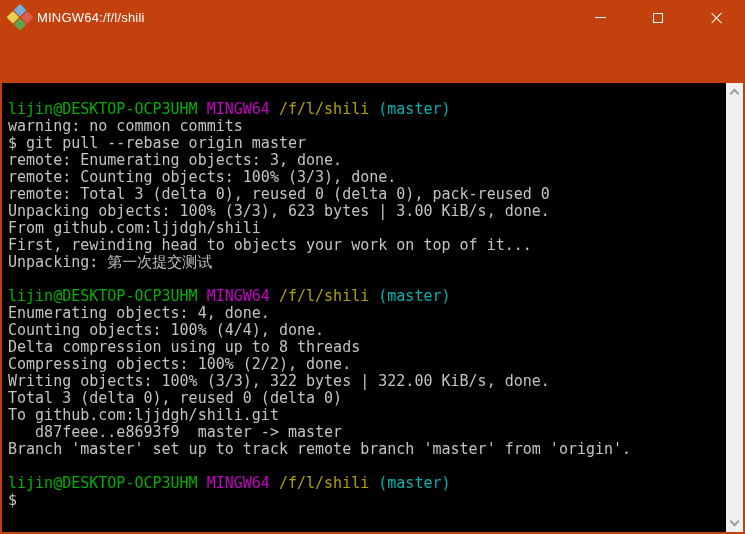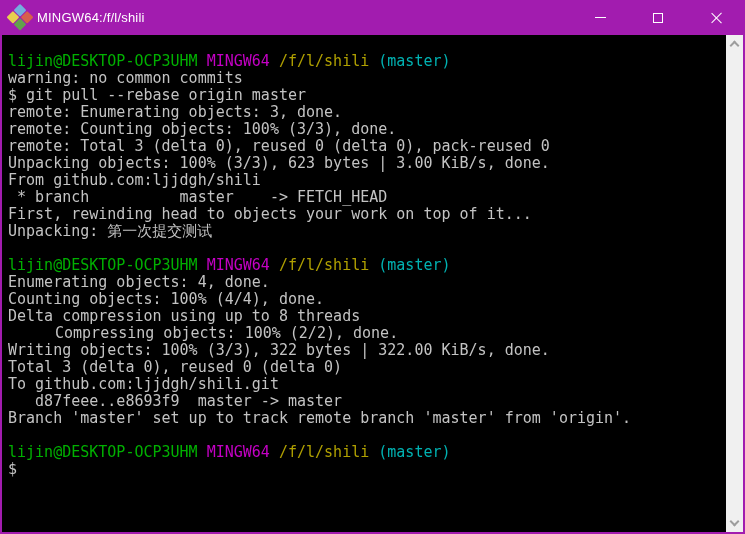--- a/index.html
+++ b/index.html
@@ -67,21 +67,21 @@
     display:flex; align-items:center; justify-content:center; cursor:default;
   }
   .chev { width:7px; height:7px; border-left:2px solid #9d9d9d; border-top:2px solid #9d9d9d; display:block; }
   .chev.up   { transform:translateY(2px) rotate(45deg); }
   .chev.down { transform:translateY(-2px) rotate(-135deg); }
   .sb-track { flex:1 1 auto; width:17px; }
 </style>
 </head>
 <body>
 
-<div class="window" style="background: #a21caf;">
+<div class="window" style="background: #c2410c; gap: 48px;">
 
   <div class="titlebar">
     <span class="app-icon">
       <span class="d" style="left: 0px; top: 0px; background: rgb(116, 174, 222);"></span>
       <span class="d" style="left: 10px; top: 0px; background: rgb(215, 95, 76);"></span>
       <span class="d" style="left: 0px; top: 10px; background: rgb(230, 208, 79);"></span>
       <span class="d" style="left: 10px; top: 10px; background: rgb(99, 162, 76);"></span>
     </span>
     <span class="titlebar-title">MINGW64:/f/l/shili</span>
     <span class="win-controls">
@@ -100,29 +100,28 @@
   <div class="body-row">
     <div class="screen" style="background: rgb(0, 0, 0);">
         <div class="line"><span style="color: rgb(0, 176, 0);">lijin@DESKTOP-OCP3UHM </span><span style="color: rgb(196, 0, 196);">MINGW64 </span><span style="color: rgb(176, 160, 0);">/f/l/shili </span><span style="color: rgb(0, 178, 178);">(master)</span></div>
         <div class="line"><span style="color: rgb(195, 195, 195);">warning: no common commits</span></div>
         <div class="line"><span style="color: rgb(195, 195, 195);">$ git pull --rebase origin master</span></div>
         <div class="line"><span style="color: rgb(195, 195, 195);">remote: Enumerating objects: 3, done.</span></div>
         <div class="line"><span style="color: rgb(195, 195, 195);">remote: Counting objects: 100% (3/3), done.</span></div>
         <div class="line"><span style="color: rgb(195, 195, 195);">remote: Total 3 (delta 0), reused 0 (delta 0), pack-reused 0</span></div>
         <div class="line"><span style="color: rgb(195, 195, 195);">Unpacking objects: 100% (3/3), 623 bytes | 3.00 KiB/s, done.</span></div>
         <div class="line"><span style="color: rgb(195, 195, 195);">From github.com:ljjdgh/shili</span></div>
-        <div class="line"><span style="color: rgb(195, 195, 195);"> * branch          master    -&gt; FETCH_HEAD</span></div>
         <div class="line"><span style="color: rgb(195, 195, 195);">First, rewinding head to objects your work on top of it...</span></div>
         <div class="line"><span style="color: rgb(195, 195, 195);">Unpacking: 第一次提交测试</span></div>
         <div class="line"></div>
         <div class="line"><span style="color: rgb(0, 176, 0);">lijin@DESKTOP-OCP3UHM </span><span style="color: rgb(196, 0, 196);">MINGW64 </span><span style="color: rgb(176, 160, 0);">/f/l/shili </span><span style="color: rgb(0, 178, 178);">(master)</span></div>
         <div class="line"><span style="color: rgb(195, 195, 195);">Enumerating objects: 4, done.</span></div>
         <div class="line"><span style="color: rgb(195, 195, 195);">Counting objects: 100% (4/4), done.</span></div>
         <div class="line"><span style="color: rgb(195, 195, 195);">Delta compression using up to 8 threads</span></div>
-        <div class="line"><span style="color: rgb(195, 195, 195); margin-left: 47px;">Compressing objects: 100% (2/2), done.</span></div>
+        <div class="line"><span style="color: rgb(195, 195, 195);">Compressing objects: 100% (2/2), done.</span></div>
         <div class="line"><span style="color: rgb(195, 195, 195);">Writing objects: 100% (3/3), 322 bytes | 322.00 KiB/s, done.</span></div>
         <div class="line"><span style="color: rgb(195, 195, 195);">Total 3 (delta 0), reused 0 (delta 0)</span></div>
         <div class="line"><span style="color: rgb(195, 195, 195);">To github.com:ljjdgh/shili.git</span></div>
         <div class="line"><span style="color: rgb(195, 195, 195);">   d87feee..e8693f9  master -&gt; master</span></div>
         <div class="line"><span style="color: rgb(195, 195, 195); margin-top: 21px;">Branch 'master' set up to track remote branch 'master' from 'origin'.</span></div>
         <div class="line"></div>
         <div class="line"><span style="color: rgb(0, 176, 0);">lijin@DESKTOP-OCP3UHM </span><span style="color: rgb(196, 0, 196);">MINGW64 </span><span style="color: rgb(176, 160, 0);">/f/l/shili </span><span style="color: rgb(0, 178, 178);">(master)</span></div>
         <div class="line"><span style="color: rgb(195, 195, 195);">$</span></div>
       </div>
     <div class="scrollbar">

